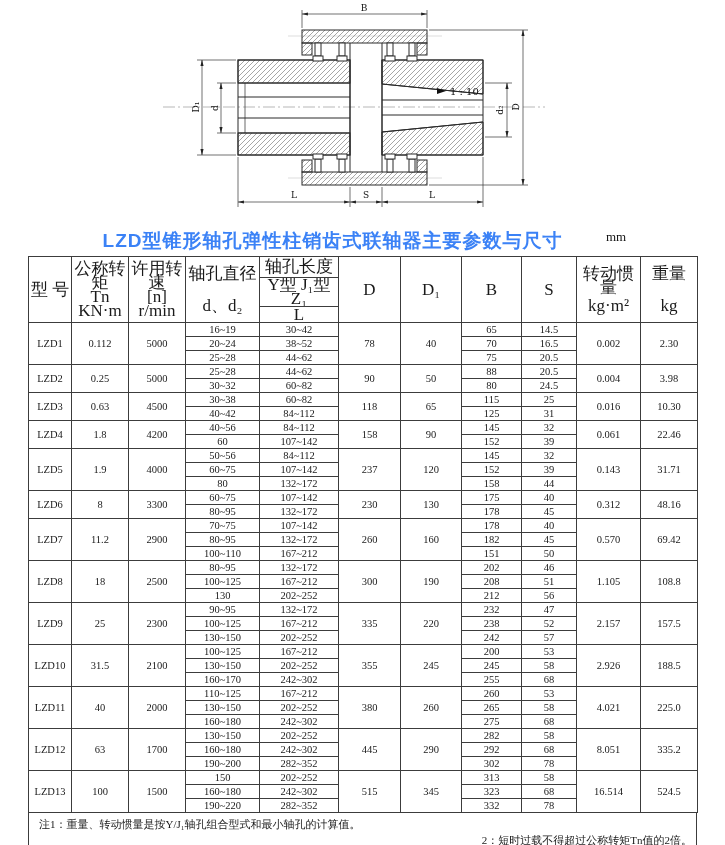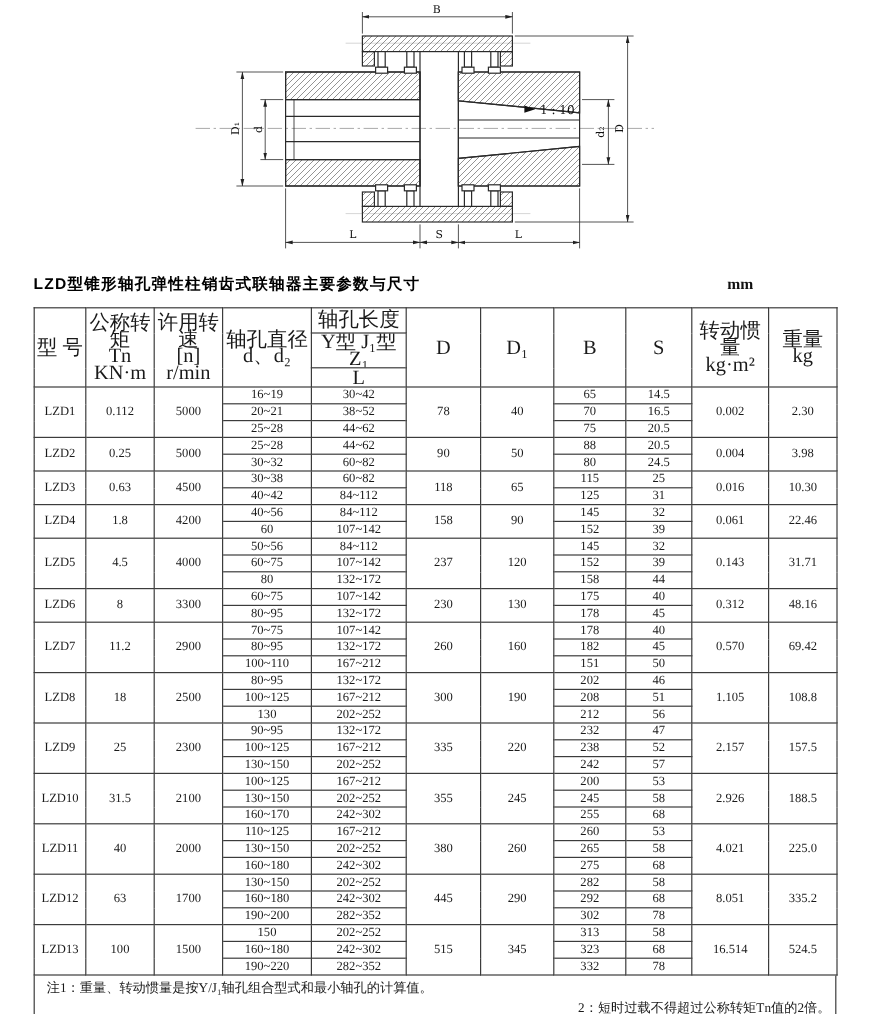--- a/index.html
+++ b/index.html
@@ -6,40 +6,40 @@
   .page{
     position:relative;width:725px;height:845px;background:#fff;
     font-family:"Liberation Serif","DejaVu Serif",serif;color:#1a1a1a;overflow:hidden;
   }
   
   .drawing-wrap{position:absolute;top:0;left:0;width:725px;height:228px;}
   svg text{font-family:"DejaVu Serif","Liberation Serif",serif;}
   
   .title-row{position:absolute;top:228px;left:28px;width:669px;height:22px;}
   .doc-title{
-    position:absolute;left:0;right:60px;
+    position:absolute;left:0;right:60px;text-align:center;
     font-family:"Liberation Sans","DejaVu Sans",sans-serif;
-    font-weight:bold;font-size:13px;letter-spacing:1px;color:#000000;
+    font-weight:bold;font-size:19px;letter-spacing:1px;color:#3b82f6;
   }
-  .unit-label{position:absolute;left:578px;top:1px;font-weight:bold;font-size:13px;color:#111;}
+  .unit-label{position:absolute;left:578px;top:1px;font-weight:normal;font-size:13px;color:#111;}
   
   .table-wrap{position:absolute;top:256px;left:28px;width:669px;}
   table.spec{border-collapse:collapse;table-layout:fixed;width:669px;}
   table.spec th,table.spec td{
     border:1px solid #3c3c3c;text-align:center;vertical-align:middle;
     padding:0;font-weight:normal;overflow:hidden;
   }
   table.spec th{font-size:17px;line-height:14px;}
   table.spec td{font-size:10.5px;height:13px;line-height:12px;}
   tr.h1 th{height:20px;}
   tr.h2 th{height:15px;}
   tr.h3 th{height:15px;}
   .pre{white-space:pre-line;line-height:14px;}
   .vsplit{
-    display:flex;flex-direction:column;justify-content:center;align-items:center;
+    display:flex;flex-direction:column;justify-content:space-between;align-items:center;
     height:50px;padding:2px 0;box-sizing:border-box;
   }
   
   .notes{
     border:1px solid #3c3c3c;border-top:none;
     font-size:11px;line-height:16px;padding:3px 4px 5px 0;color:#1a1a1a;
   }
   .note-line-1{padding-left:10px;}
   .note-line-2{padding-left:21px;text-align:right;}
 </style>
@@ -232,21 +232,21 @@
             <td>16~19</td>
             <td>30~42</td>
             <td rowspan="3">78</td>
             <td rowspan="3">40</td>
             <td>65</td>
             <td>14.5</td>
             <td rowspan="3">0.002</td>
             <td rowspan="3">2.30</td>
           </tr>
           <tr>
-            <td>20~21</td>
+            <td>20~24</td>
             <td>38~52</td>
             <td>70</td>
             <td>16.5</td>
           </tr>
           <tr>
             <td>25~28</td>
             <td>44~62</td>
             <td>75</td>
             <td>20.5</td>
           </tr>
@@ -302,21 +302,21 @@
             <td rowspan="2">22.46</td>
           </tr>
           <tr>
             <td>60</td>
             <td>107~142</td>
             <td>152</td>
             <td>39</td>
           </tr>
           <tr>
             <td rowspan="3">LZD5</td>
-            <td rowspan="3">4.5</td>
+            <td rowspan="3">1.9</td>
             <td rowspan="3">4000</td>
             <td>50~56</td>
             <td>84~112</td>
             <td rowspan="3">237</td>
             <td rowspan="3">120</td>
             <td>145</td>
             <td>32</td>
             <td rowspan="3">0.143</td>
             <td rowspan="3">31.71</td>
           </tr>

